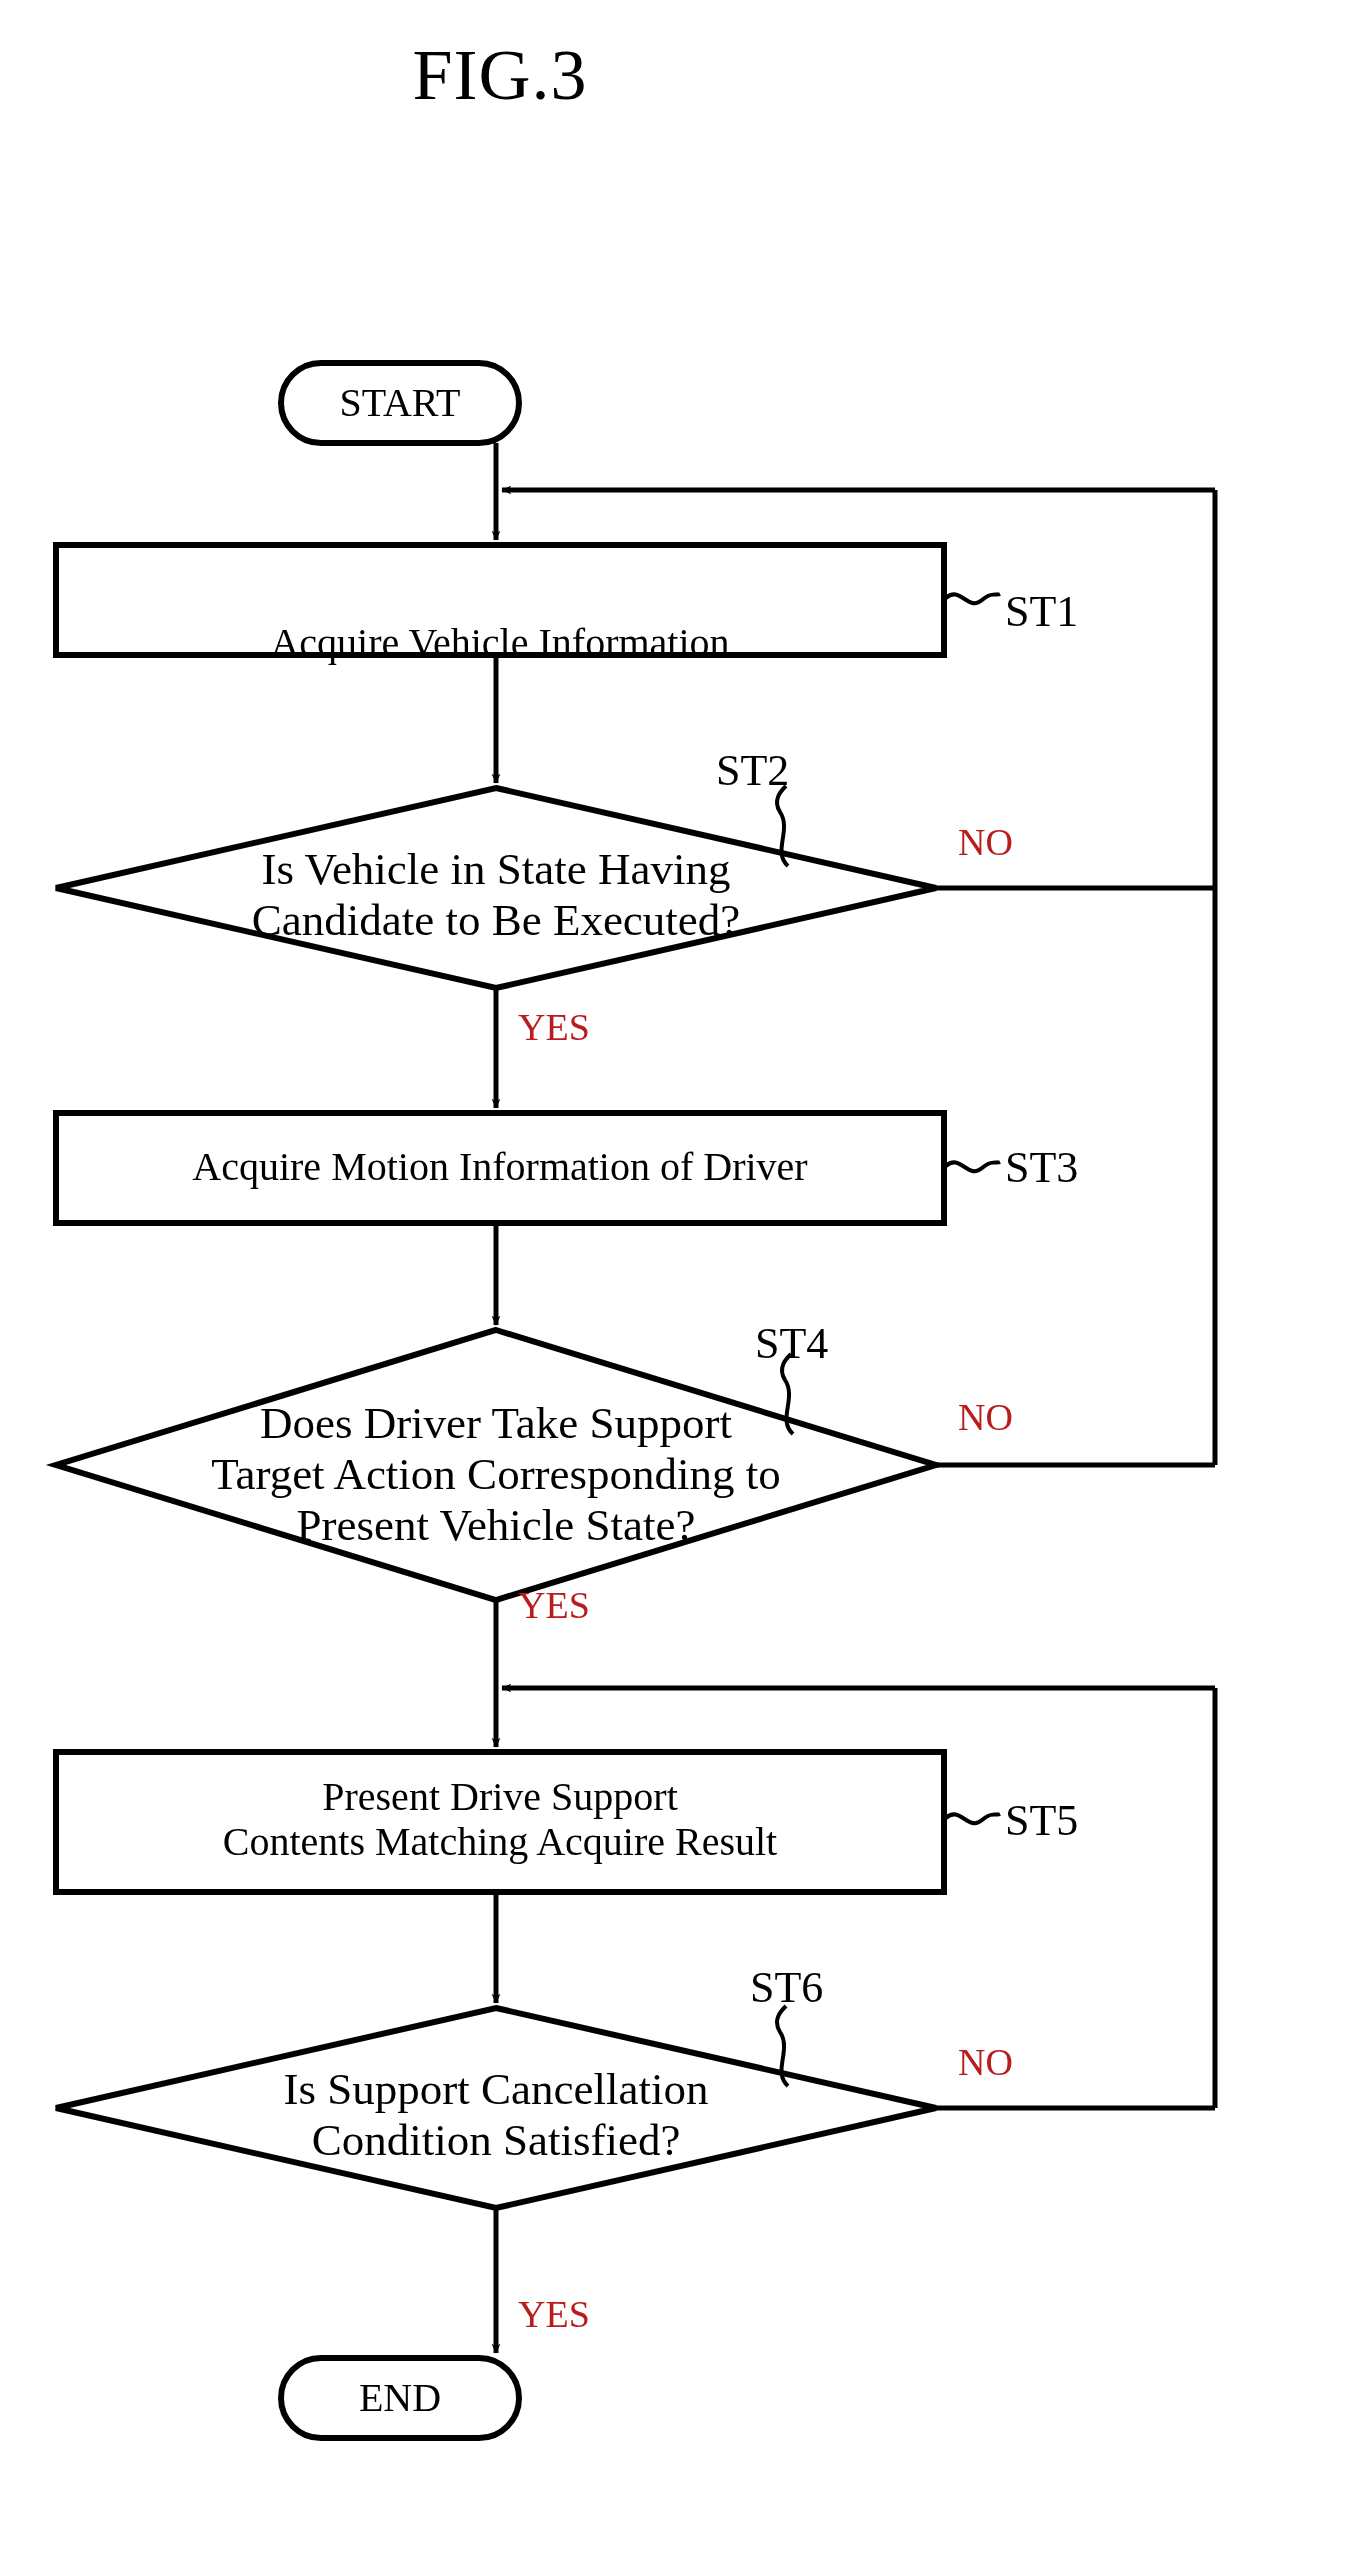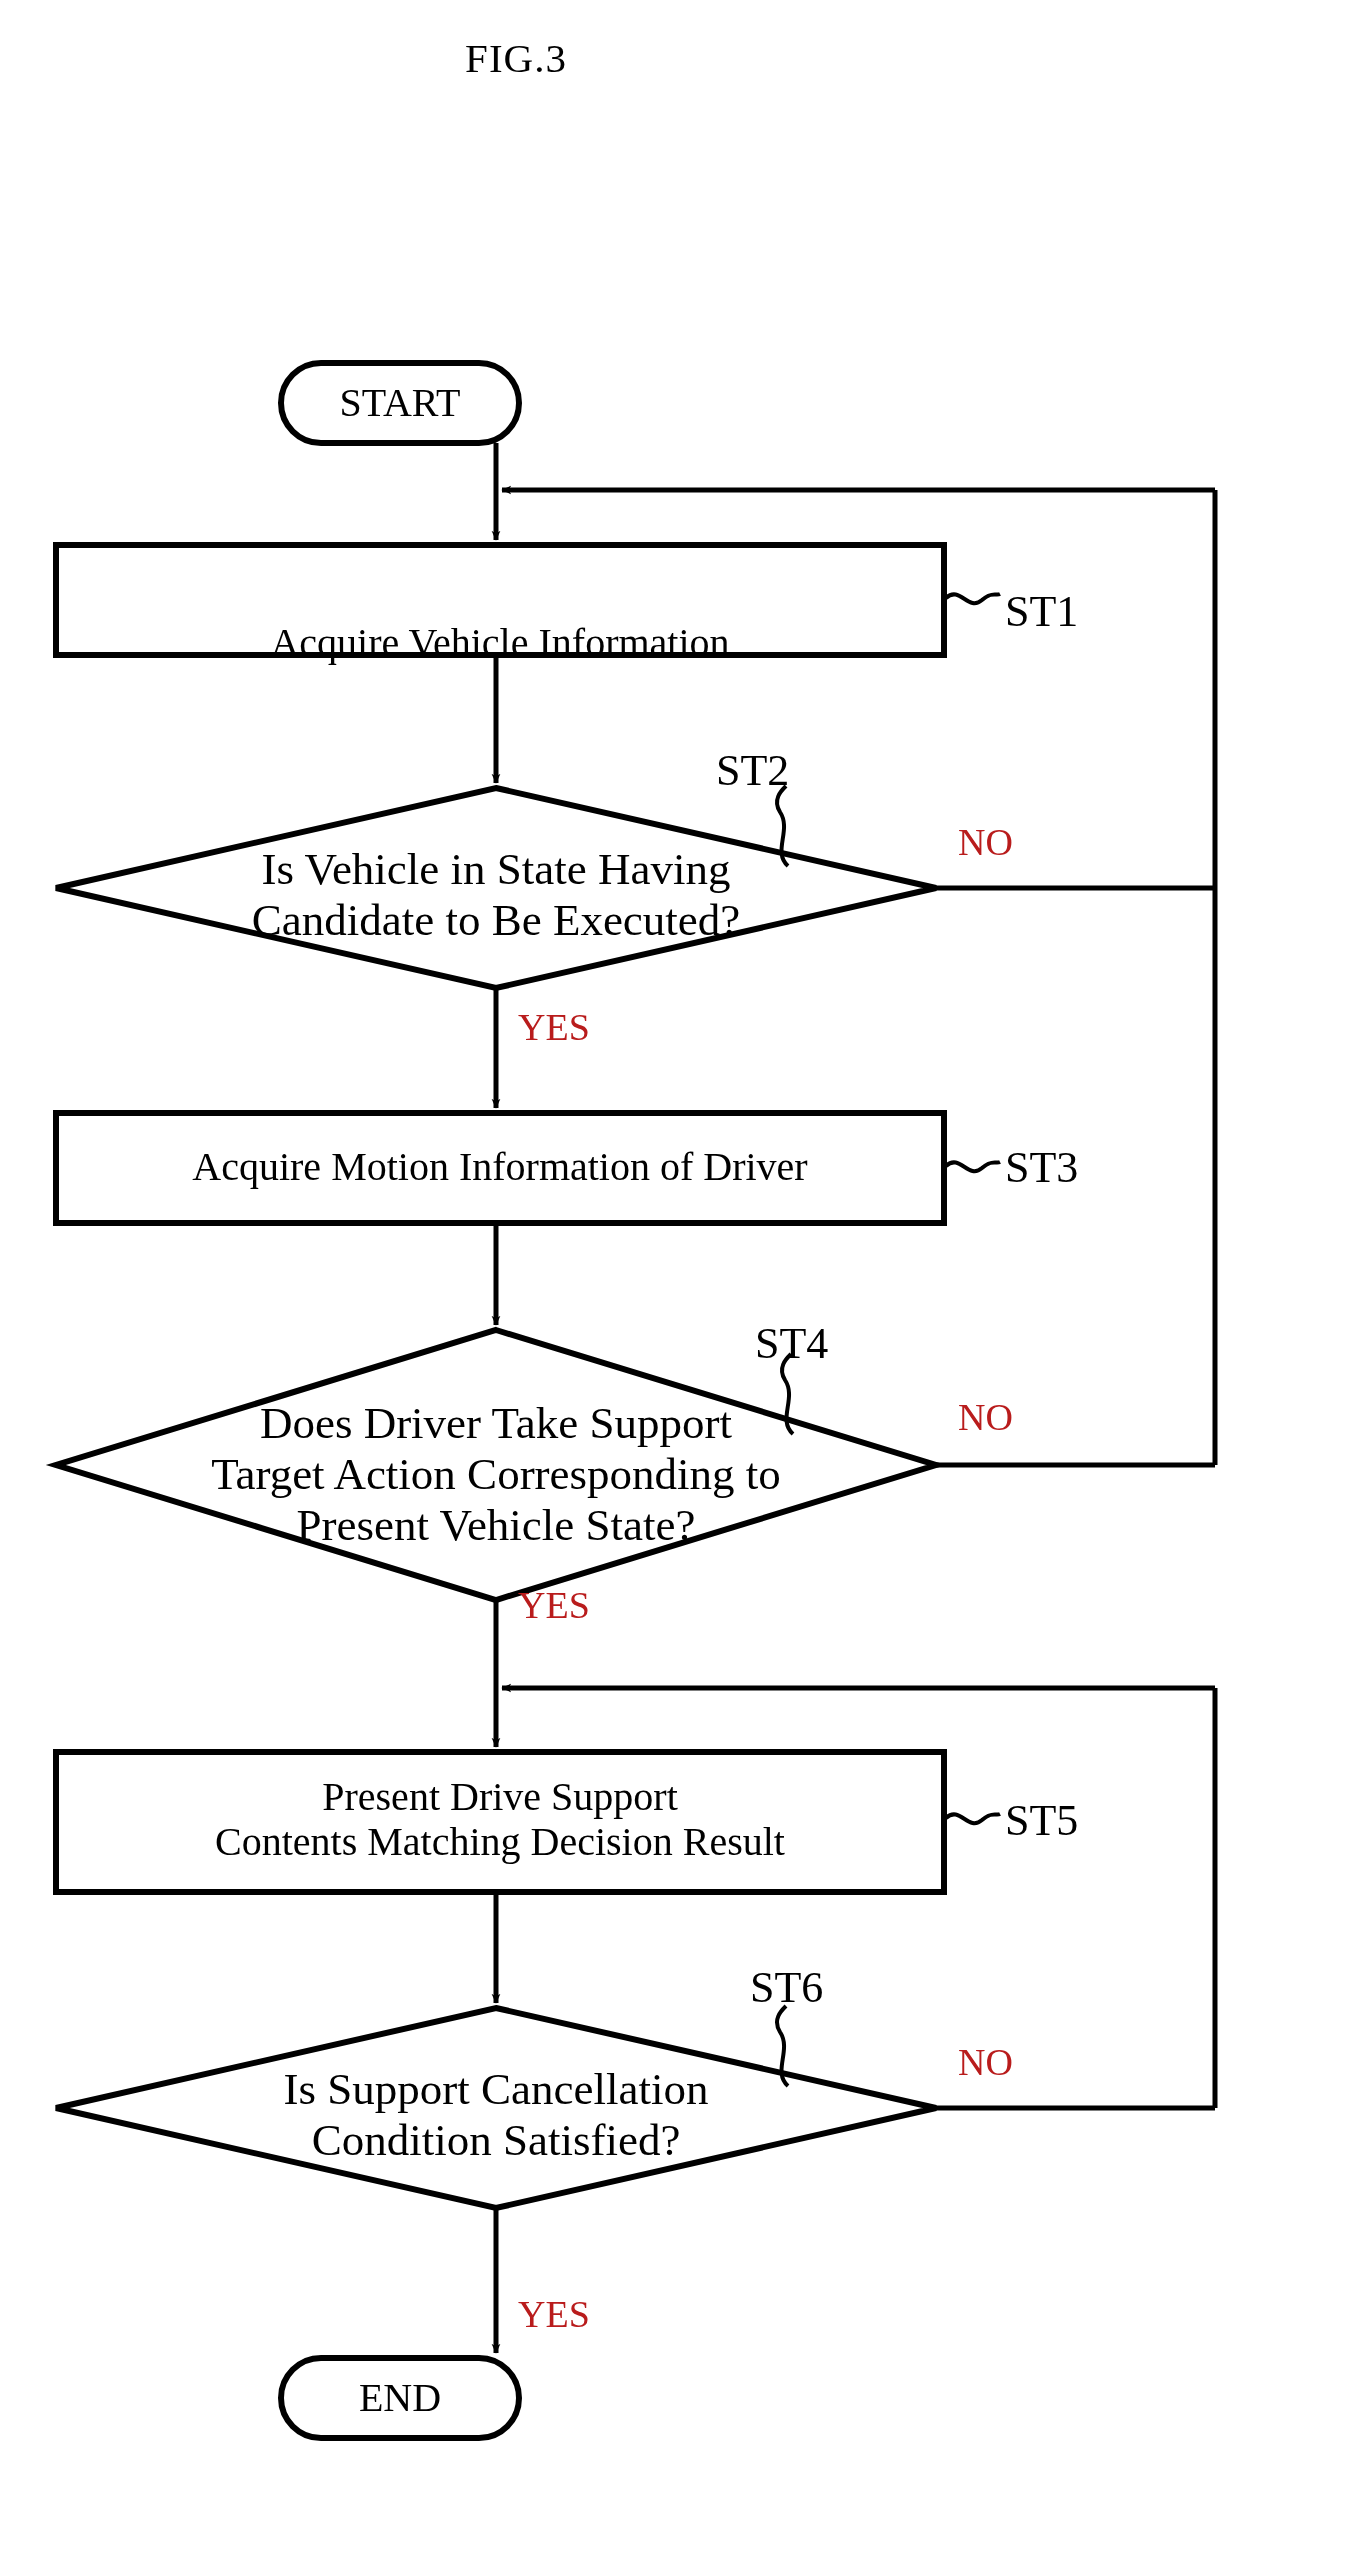--- a/index.html
+++ b/index.html
@@ -18,26 +18,25 @@
     height: 2552px;
     background: #ffffff;
     overflow: hidden;
   }
   #fig-title {
     position: absolute;
     left: 0;
     top: 34px;
     width: 1000px;
     text-align: center;
-    font-size: 41px;
+    font-size: 72px;
     letter-spacing: 1px;
     font-family: "Liberation Serif", "DejaVu Serif", serif;
     color: #000;
     white-space: nowrap;
-    padding-left: 16px;
   }
   #flow-svg {
     position: absolute;
     left: 0;
     top: 0;
     width: 1348px;
     height: 2552px;
   }
   .node-text {
     position: absolute;
@@ -137,21 +136,21 @@
   <div class="node-text decision-text" style="left:116px; top:844px; width:760px;">Is Vehicle in State Having
 Candidate to Be Executed?</div>
 
   <div class="node-text process-text" style="left:56px; top:1144px; width:888px;">Acquire Motion Information of Driver</div>
 
   <div class="node-text decision-text" style="left:116px; top:1398px; width:760px;">Does Driver Take Support
 Target Action Corresponding to
 Present Vehicle State?</div>
 
   <div class="node-text process-text" style="left:56px; top:1774px; width:888px;">Present Drive Support
-Contents Matching Decision Result</div>
+Contents Matching Acquire Result</div>
 
   <div class="node-text decision-text" style="left:116px; top:2064px; width:760px;">Is Support Cancellation
 Condition Satisfied?</div>
 
   <div class="node-text terminal-text" style="left:281px; top:2375px; width:238px;">END</div>
 
   <div class="step-label" style="left:1005px; top:575px;margin-top:11px;">ST1</div>
   <div class="step-label" style="left:716px; top:745px;">ST2</div>
   <div class="step-label" style="left:1005px; top:1142px;">ST3</div>
   <div class="step-label" style="left:755px; top:1318px;">ST4</div>

